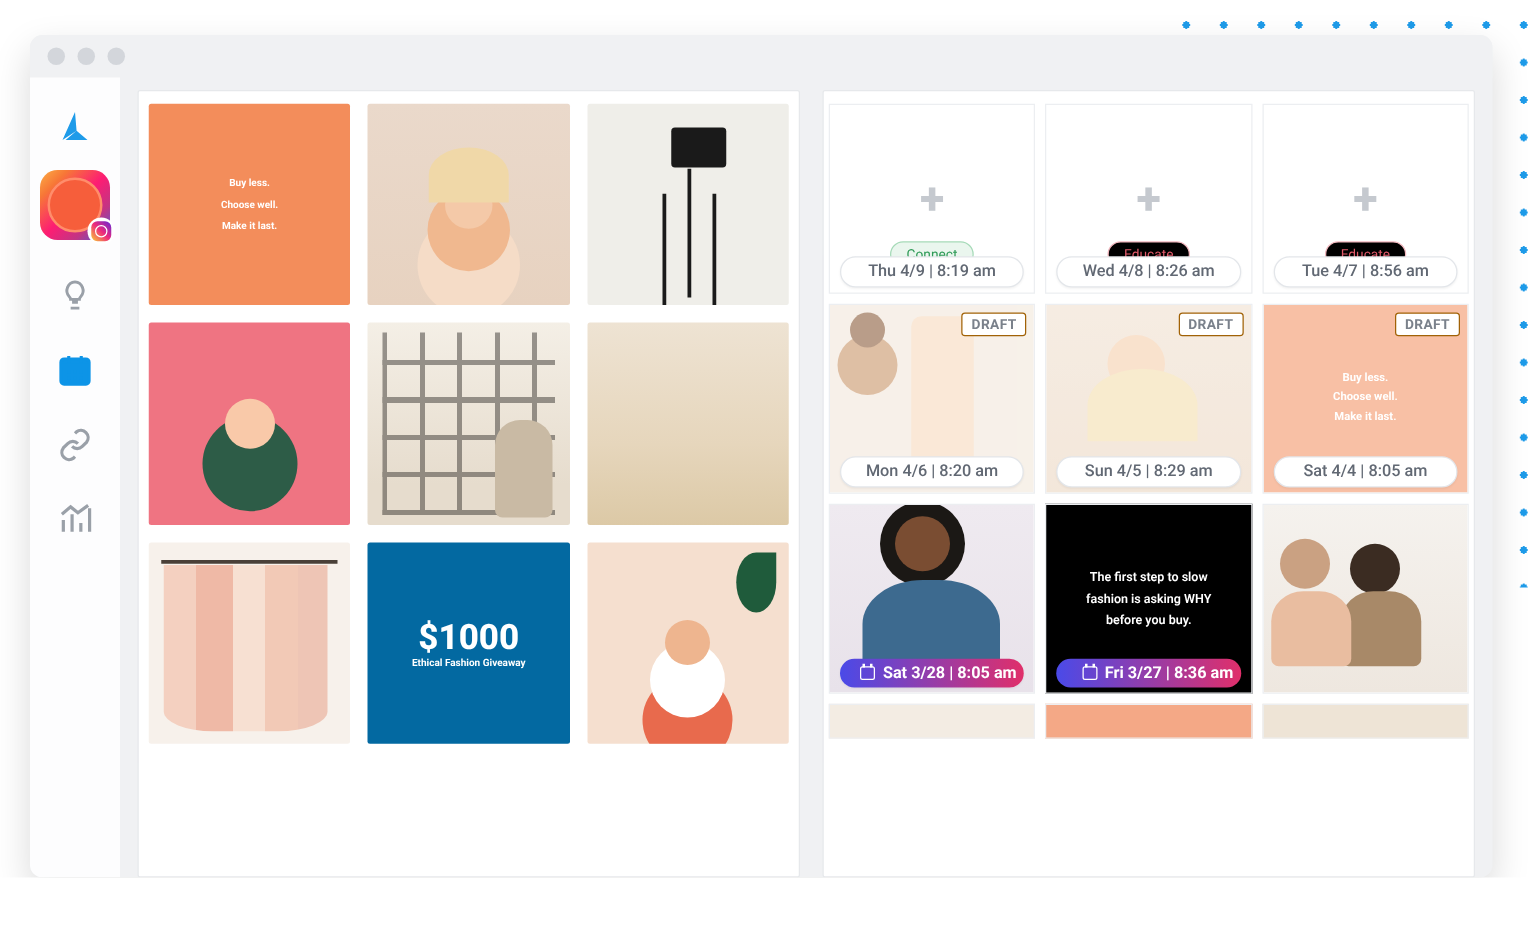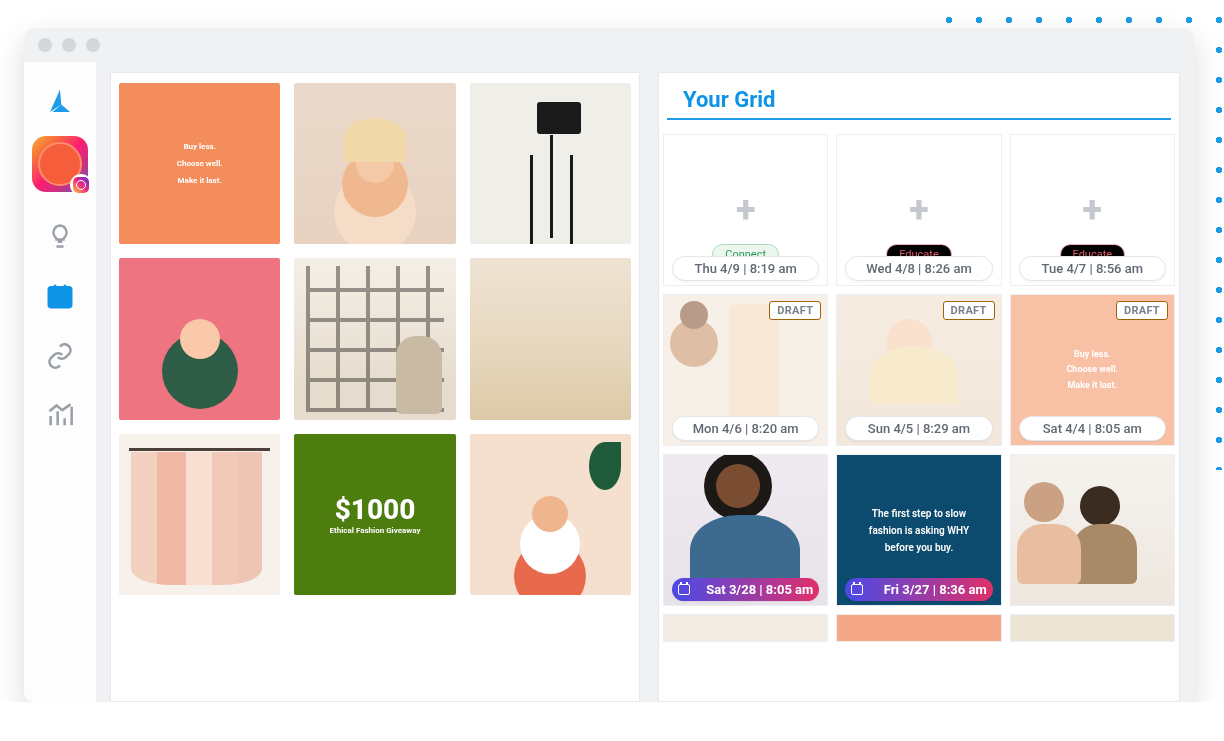--- a/index.html
+++ b/index.html
@@ -28,27 +28,27 @@
 .tab{display:inline-block;color:#0d94e7;font-weight:600;font-size:14px;padding:6px 6px 8px;border-bottom:3px solid #0d94e7;}
 .thumbs{padding:10px 8px;display:grid;grid-template-columns:repeat(3,1fr);gap:14px;overflow-y:auto;}
 .thumb{aspect-ratio:1/1;border-radius:2px;background:#ccc;position:relative;display:flex;align-items:center;justify-content:center;text-align:center;color:#fff;font-size:9px;font-weight:700;overflow:hidden;}
 .grid-body{padding:10px 4px 0;display:grid;grid-template-columns:repeat(3,1fr);gap:8px;overflow-y:auto;}
 .cell{position:relative;border:1px solid #eceef1;height:152px;display:flex;flex-direction:column;align-items:center;justify-content:center;background:#fff;overflow:hidden;}
 .cell .plus{font-size:36px;font-weight:800;color:#c5c9cf;line-height:1;}
 .cat-pill{position:absolute;bottom:20px;font-size:11px;padding:3px 12px;border-radius:12px;border:1px solid;background:#fff;}
 .cat-pill.connect{color:#2e9a57;border-color:#a6dab8;background:#eaf6ee;}
 .cat-pill.educate{color:#e15a6a;border-color:#f2b7be;background:#000000;text-decoration:underline;}
 .time-chip{position:absolute;bottom:4px;left:8px;right:8px;background:#fff;border:1px solid #e3e6ea;border-radius:18px;font-size:13px;color:#616873;text-align:center;padding:4px 6px;font-weight:500;box-shadow:0 1px 2px rgba(0,0,0,.06);}
-.time-chip.sched{background:linear-gradient(90deg,#4a4ae8,#e02f6a);color:#fff;border:none;font-weight:700;display:flex;align-items:center;justify-content:space-between;gap:6px;}
+.time-chip.sched{background:linear-gradient(90deg,#4a4ae8,#e02f6a);color:#fff;border:none;font-weight:700;display:flex;align-items:center;justify-content:flex-end;gap:6px;}
 .draft-tag{position:absolute;top:6px;right:6px;background:#fff;border:1px solid #a16207;border-radius:3px;color:#7a818b;font-size:11px;font-weight:700;padding:2px 7px;letter-spacing:.3px;}
 .photo-bg{position:absolute;inset:0;}
 .qtext{position:relative;color:#fff;font-size:9px;font-weight:700;text-align:center;line-height:1.7;padding:6px;}
 
 .t-quote{background:#f38d5b;flex-direction:column;gap:2px;line-height:1.9;font-size:8px;}
-.t-price{background:#4d7c0f;flex-direction:column;}
+.t-price{background:#0369a1;flex-direction:column;}
 .t-price .big{font-size:28px;font-weight:800;}
 .t-price .sm{font-size:8px;}
 .t-portrait1{background:linear-gradient(180deg,#ead9cb 0%,#e7d2c0 100%);}
 .t-portrait1:before{content:"";width:38px;height:38px;border-radius:50%;background:#f4c9a8;box-shadow:0 20px 0 14px #f0b88f,0 48px 0 22px #f5dcc7;}
 .t-portrait1:after{content:"";position:absolute;top:35px;width:64px;height:44px;background:#f0d8a8;border-radius:50% 50% 0 0;}
 .t-camera{background:#efeee9;}
 .t-camera:before{content:"";position:absolute;left:42%;top:12%;width:44px;height:32px;background:#1a1a1a;border-radius:3px;}
 .t-camera:after{content:"";position:absolute;left:50%;top:32%;width:3px;height:64%;background:#1a1a1a;box-shadow:-20px 20px 0 0 #1a1a1a,20px 20px 0 0 #1a1a1a;}
 .t-illus1{background:#ef7482;}
 .t-illus1:before{content:"";width:40px;height:40px;border-radius:50%;background:#f9c9a9;box-shadow:0 32px 0 18px #2d5c47;}
@@ -67,21 +67,21 @@
 .g-hanger .photo-bg{background:#f2e7da;opacity:.6;}
 .g-hanger .photo-bg:before{content:"";position:absolute;left:40%;top:6%;width:50px;height:120px;background:#f7d9bd;border-radius:8px;}
 .g-hanger .photo-bg:after{content:"";position:absolute;left:10%;top:4%;width:28px;height:28px;border-radius:50%;background:#8a5c3b;box-shadow:0 28px 0 10px #c99468;}
 .g-smile .photo-bg{background:linear-gradient(180deg,#eeddcb,#ead3bc);opacity:.55;}
 .g-smile .photo-bg:before{content:"";position:absolute;left:30%;top:16%;width:46px;height:46px;border-radius:50%;background:#f5caa5;}
 .g-smile .photo-bg:after{content:"";position:absolute;left:20%;top:34%;width:88px;height:58px;background:#f2daa6;border-radius:50% 50% 0 0;}
 .g-orange .photo-bg{background:#f38d5b;opacity:.55;}
 .g-denim .photo-bg{background:linear-gradient(180deg,#efeaf0,#e8e2ea);}
 .g-denim .photo-bg:before{content:"";position:absolute;left:32%;top:6%;width:44px;height:44px;border-radius:50%;background:#7a4d32;box-shadow:0 0 0 12px #1b1815;}
 .g-denim .photo-bg:after{content:"";position:absolute;left:16%;top:40%;width:110px;height:80px;background:#3d6a8f;border-radius:44% 44% 6px 6px;}
-.g-orange2{background:#0c4a6e;}
+.g-orange2{background:#000000;}
 .g-convo .photo-bg{background:linear-gradient(180deg,#f5f2ee,#eee7df);}
 .g-convo .photo-bg:before{content:"";position:absolute;left:8%;top:18%;width:40px;height:40px;border-radius:50%;background:#caa182;box-shadow:56px 4px 0 0 #3b2c22;}
 .g-convo .photo-bg:after{content:"";position:absolute;left:4%;top:46%;width:64px;height:60px;background:#e9bda0;border-radius:40% 40% 6px 6px;box-shadow:56px 0 0 0 #a88968;}
 .partial{height:28px;}
 .cal-ico{display:inline-block;width:12px;height:11px;border:1.5px solid #fff;border-radius:2px;position:relative;}
 .cal-ico:before{content:"";position:absolute;top:-3px;left:1px;width:2px;height:3px;background:#fff;box-shadow:6px 0 0 #fff;}
 </style>
 </head>
 <body>
 
@@ -153,23 +153,20 @@
           <div class="thumb t-rack"></div>
           <div class="thumb t-price">
             <span class="big">$1000</span>
             <span class="sm">Ethical Fashion Giveaway</span>
           </div>
           <div class="thumb t-illus2"></div>
         </div>
       </div>
 
       <div class="panel grid">
-        <div class="panel-head">
-          <span class="panel-title">Your Grid</span>
-        </div>
         <div class="grid-body">
 
           <div class="cell">
             <span class="plus">+</span>
             <span class="cat-pill connect">Connect</span>
             <span class="time-chip">Thu 4/9 | 8:19 am</span>
           </div>
           <div class="cell">
             <span class="plus">+</span>
             <span class="cat-pill educate">Educate</span>

